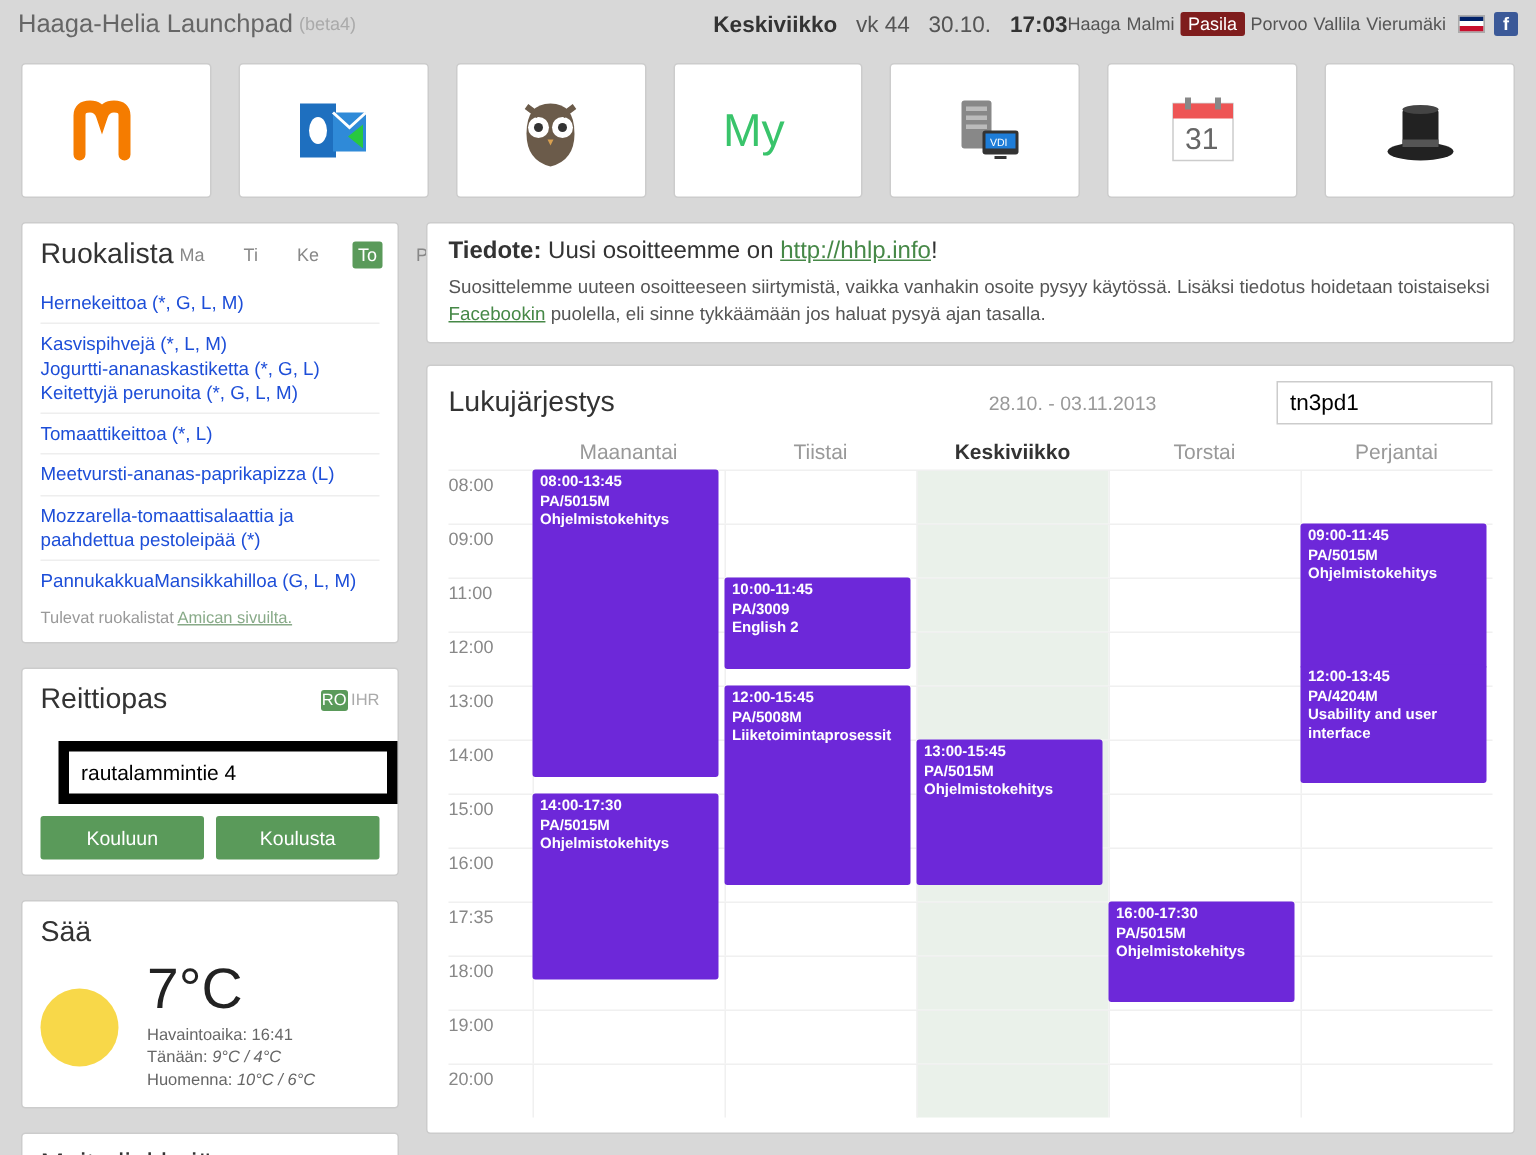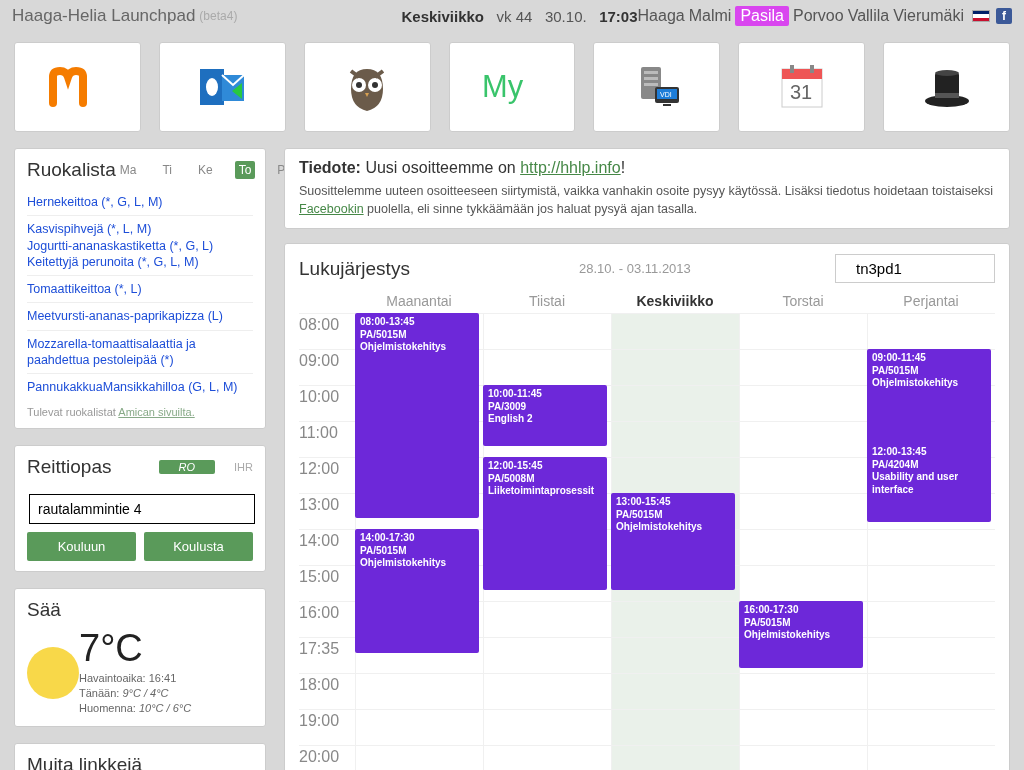--- a/index.html
+++ b/index.html
@@ -14,23 +14,23 @@
 a { color: #468847; text-decoration: underline; }
 .topbar {
   display: flex;
   align-items: center;
   padding: 6px 12px 8px;
 }
 .brand { font-size: 17px; color: #666; }
 .brand-sub { font-size: 12px; color: #aaa; margin-left: 4px; }
 .datebar { flex: 1; text-align: right; font-size: 15px; color: #555; }
 .datebar b { font-weight: 700; color: #333; }
-.campuses { display: flex; align-items: center; gap: 4px; font-size: 16px; color: #555; }
+.campuses { display: flex; align-items: center; gap: 4px; font-size: 12px; color: #555; }
 .campuses span { cursor: pointer; }
-.campuses .active { background: #d946ef; color: #fff; padding: 1px 5px; border-radius: 2px; }
+.campuses .active { background: #7f1d1d; color: #fff; padding: 1px 5px; border-radius: 2px; }
 .flag { width: 18px; height: 12px; background: linear-gradient(#012169 33%, #fff 33% 66%, #c8102e 66%); border: 1px solid #aaa; display: inline-block; }
 .fb { width: 16px; height: 16px; background: #3b5998; color: #fff; font-weight: bold; font-size: 12px; text-align: center; line-height: 16px; border-radius: 2px; }
 
 .tiles { display: flex; gap: 18px; padding: 8px 14px 16px; }
 .tile {
   flex: 1;
   background: #fff;
   height: 90px;
   border: 1px solid #ccc;
   border-radius: 3px;
@@ -52,51 +52,51 @@
 .panel h2 { font-size: 19px; font-weight: 400; color: #333; margin-bottom: 8px; display: flex; align-items: center; justify-content: space-between; }
 .daytabs { display: flex; gap: 18px; font-size: 12px; }
 .daytabs span { color: #888; padding: 2px 4px; cursor: pointer; }
 .daytabs .active { background: #5a9a5a; color: #fff; border-radius: 2px; }
 .menu-item { border-bottom: 1px solid #eee; padding: 5px 0; font-size: 12.5px; color: #1d4ed8; line-height: 1.3; }
 .menu-item:last-of-type { border-bottom: none; }
 .menu-footer { font-size: 11px; color: #999; margin-top: 6px; }
 .menu-footer a { color: #8a8; }
 
 .badge-row { font-size: 11px; color: #aaa; }
-.badge-row .badge { background: #5a9a5a; color: #fff; padding: 1px 20px; border-radius: 2px; margin-right: 19px; font-style: italic; }
-.route-input { width: 100%; border: 1px solid #000000; padding: 6px 8px; font-size: 14px; margin: 8px 2px; }
+.badge-row .badge { background: #5a9a5a; color: #fff; padding: 1px 1px; border-radius: 2px; margin-right: 2px; }
+.route-input { width: 100%; border: 7px solid #000000; padding: 6px 8px; font-size: 14px; margin: 8px 12px; }
 .btn-row { display: flex; gap: 8px; }
 .btn { flex: 1; background: #5a9a5a; color: #fff; border: none; padding: 7px 0; font-size: 13px; cursor: pointer; border-radius: 2px; }
 
-.weather-row { display: flex; align-items: center; gap: 0; }
+.weather-row { display: flex; align-items: center; gap: 19px; }
 .sun { width: 52px; height: 52px; background: #f8d849; border-radius: 50%; }
 .temp { font-size: 38px; font-weight: 400; color: #222; line-height: 1; }
 .wdetails { font-size: 11px; color: #666; line-height: 1.35; margin-top: 4px; }
 .wdetails i { font-style: italic; }
 
 .right { flex: 1; display: flex; flex-direction: column; gap: 14px; }
 .notice { background: #fff; border: 1px solid #ccc; border-radius: 3px; padding: 10px 14px; }
 .notice h3 { font-size: 16px; font-weight: 700; display: inline; }
 .notice .msg { font-size: 16px; color: #333; }
 .notice p { font-size: 12.5px; color: #555; margin-top: 6px; line-height: 1.4; }
 
 .sched { background: #fff; border: 1px solid #ccc; border-radius: 3px; padding: 10px 14px; }
 .sched-head { display: flex; align-items: center; margin-bottom: 6px; }
 .sched-head h2 { font-size: 19px; font-weight: 400; flex: 0 0 280px; }
-.sched-head .range { color: #999; font-size: 13px; flex: 1; text-align: left; }
-.sched-head input { border: 1px solid #ccc; padding: 5px 20px; font-size: 15px; width: 160px; }
+.sched-head .range { color: #999; font-size: 13px; flex: 1; text-align: center; }
+.sched-head input { border: 1px solid #ccc; padding: 5px 8px; font-size: 15px; width: 144px; }
 
 .grid { position: relative; }
 .dayhdr { display: flex; margin-left: 56px; }
 .dayhdr div { flex: 1; text-align: center; font-size: 14px; color: #999; padding: 4px 0; }
 .dayhdr div.today { color: #333; font-weight: 700; }
 
 .rows { position: relative; }
 .row { display: flex; height: 36px; border-top: 1px solid #f0f0f0; }
-.row .time { width: 56px; font-size: 16px; color: #888; padding-top: 2px; }
+.row .time { width: 56px; font-size: 12px; color: #888; padding-top: 2px; }
 .row .cells { flex: 1; display: flex; }
 .row .cell { flex: 1; border-left: 1px solid #f0f0f0; }
 .todaycol { background: #eaf1ea; }
 
 .events { position: absolute; top: 0; left: 56px; right: 0; bottom: 0; }
 .event {
   position: absolute;
   background: #6d28d9;
   color: #fff;
   font-size: 10px;
@@ -303,30 +303,20 @@
               <div class="time">09:00</div>
               <div class="cells">
                 <div class="cell"></div>
                 <div class="cell"></div>
                 <div class="cell todaycol"></div>
                 <div class="cell"></div>
                 <div class="cell"></div>
               </div>
             </div>
             <div class="row">
-              <div class="time">10:00</div>
-              <div class="cells">
-                <div class="cell"></div>
-                <div class="cell"></div>
-                <div class="cell todaycol"></div>
-                <div class="cell"></div>
-                <div class="cell"></div>
-              </div>
-            </div>
-            <div class="row">
               <div class="time">11:00</div>
               <div class="cells">
                 <div class="cell"></div>
                 <div class="cell"></div>
                 <div class="cell todaycol"></div>
                 <div class="cell"></div>
                 <div class="cell"></div>
               </div>
             </div>
             <div class="row">

